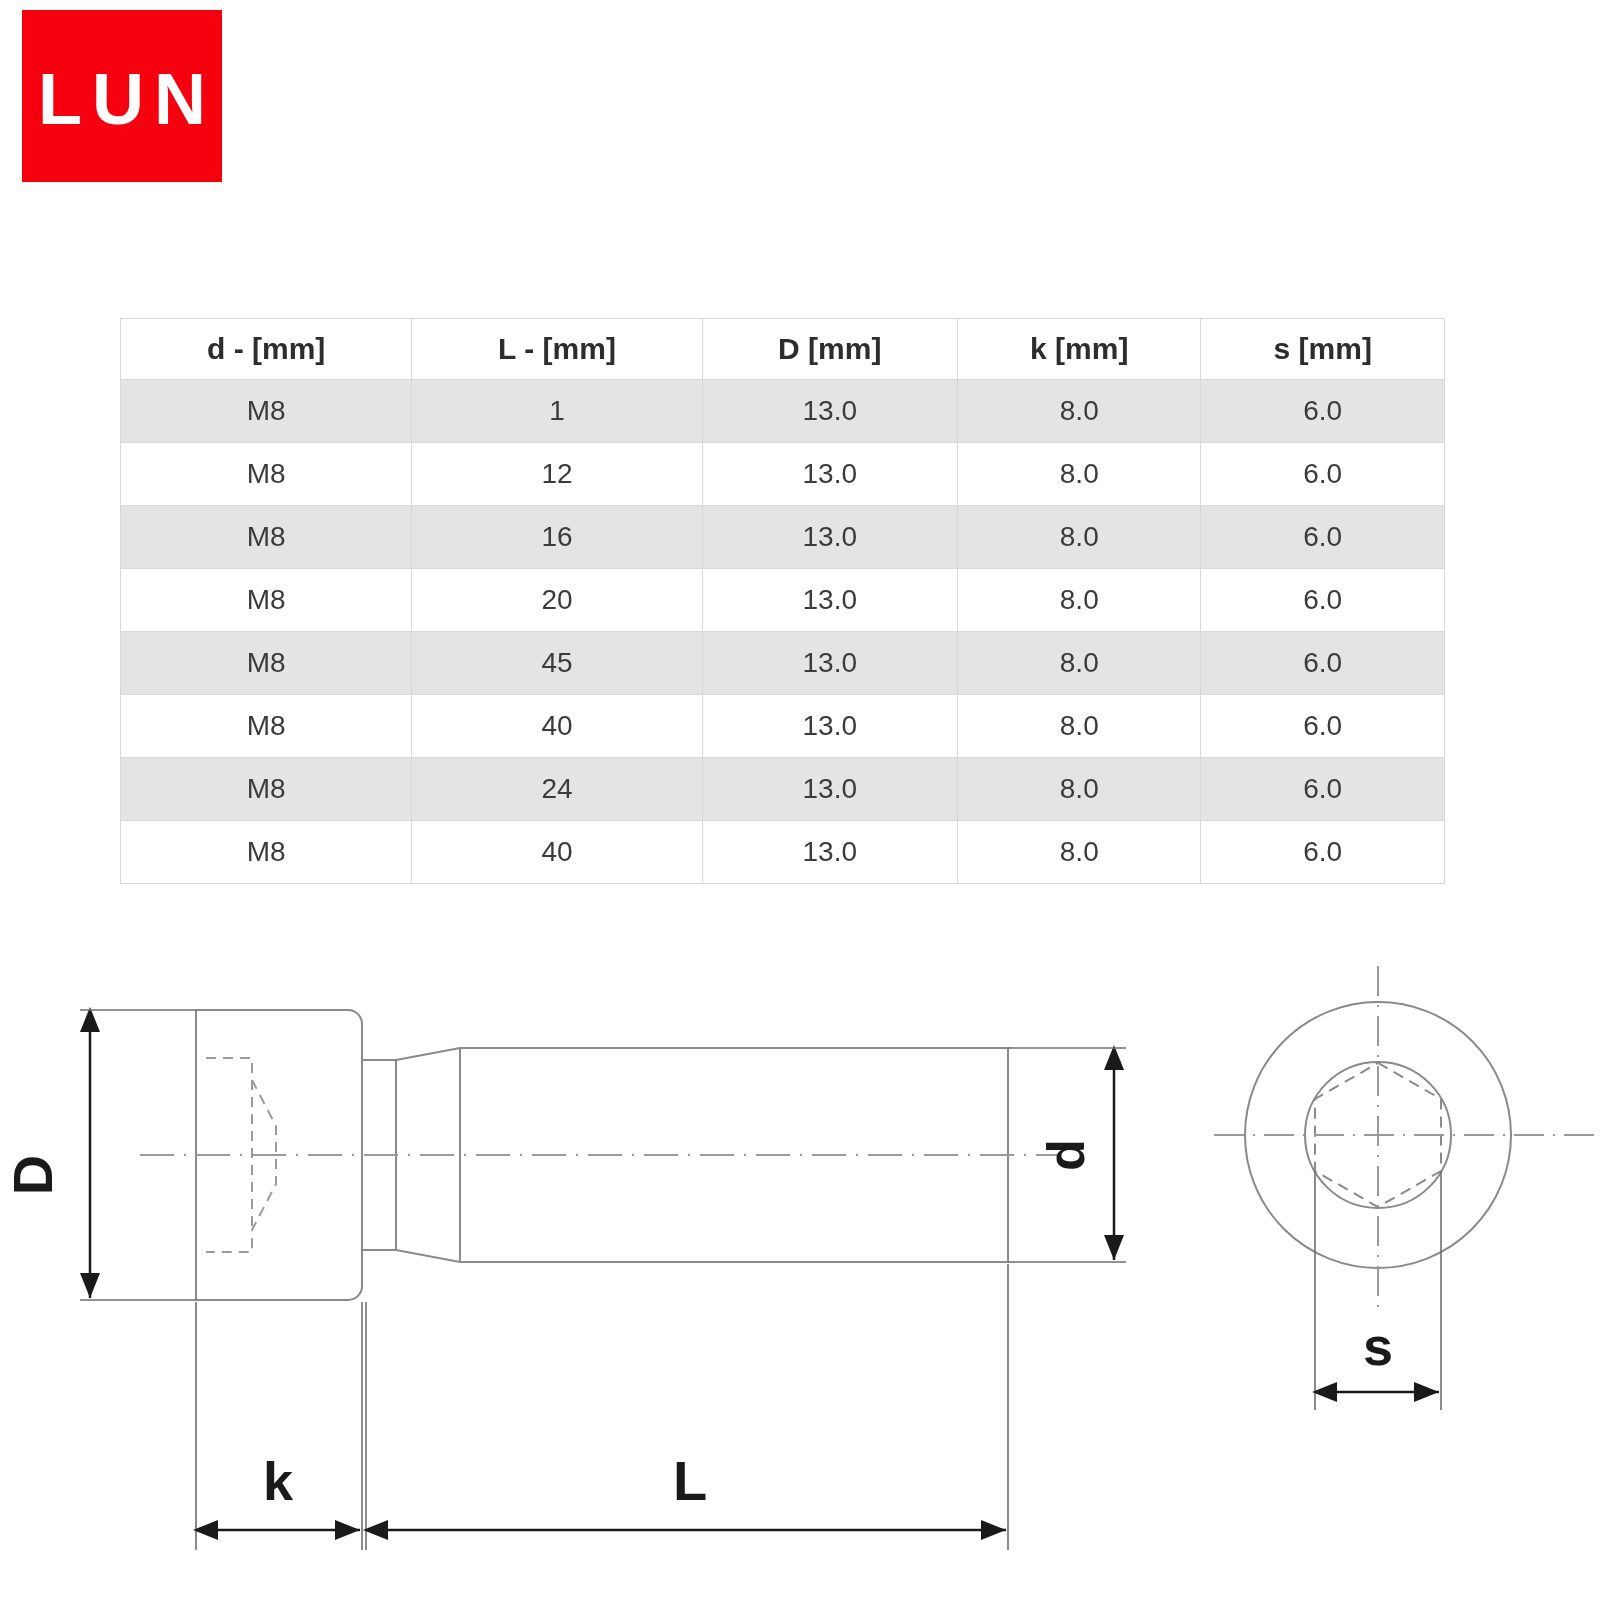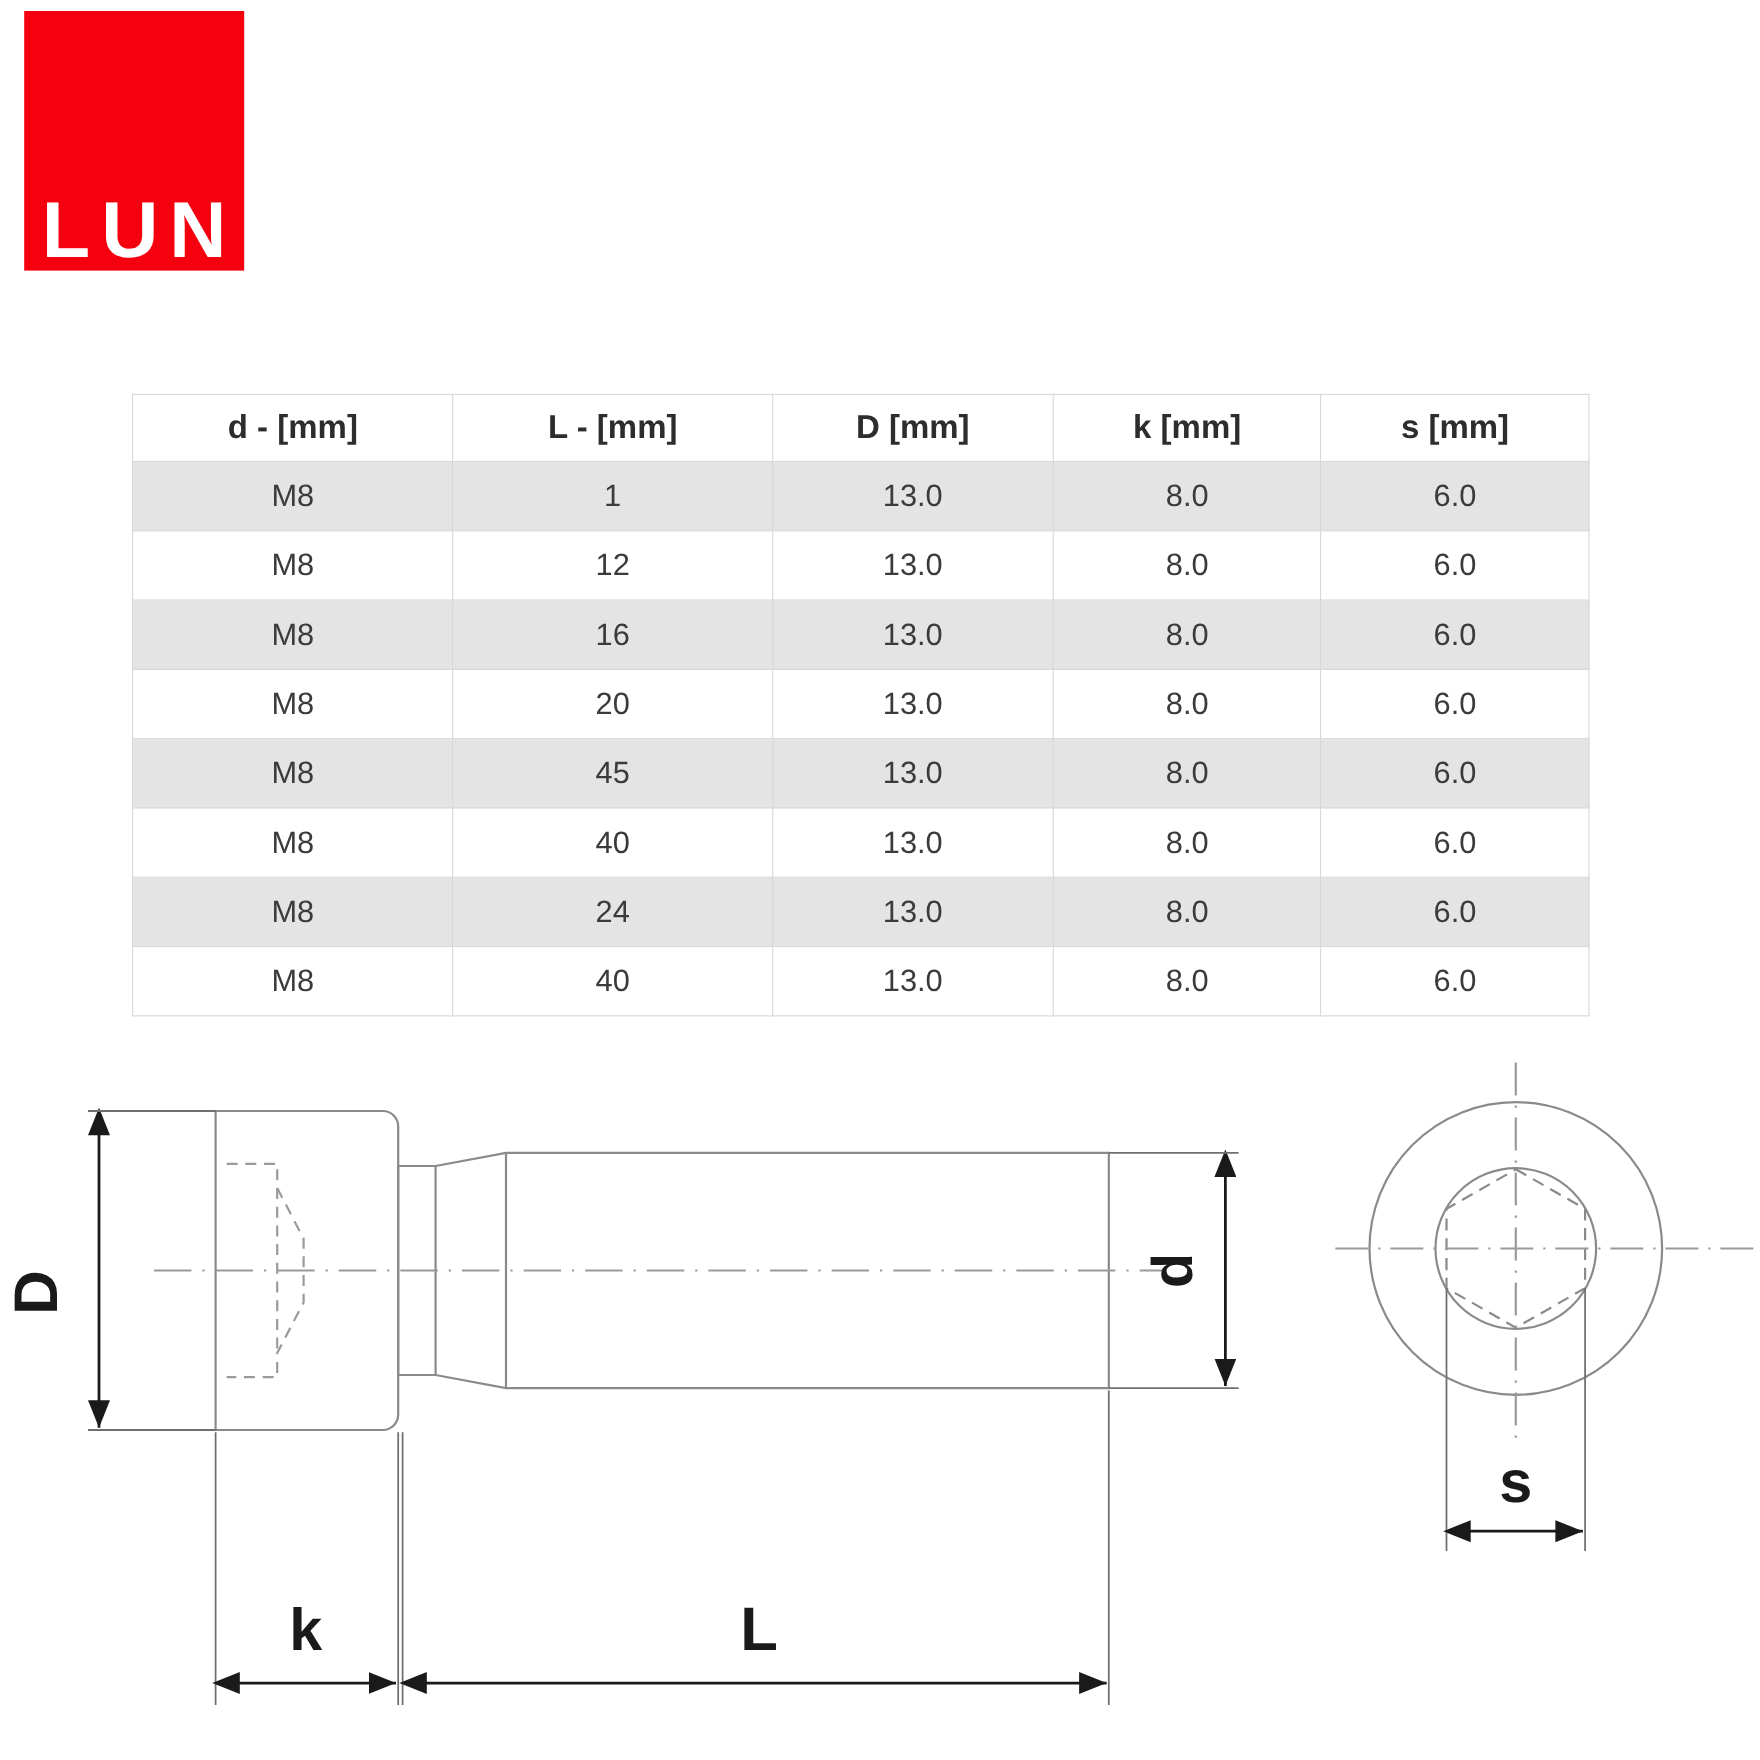--- a/index.html
+++ b/index.html
@@ -15,26 +15,26 @@
     color: #333333;
     overflow: hidden;
   }
 
   
   .logo {
     position: absolute;
     left: 22px;
     top: 10px;
     width: 200px;
-    height: 236px;
+    height: 172px;
     background: #f5000f;
     display: flex;
     flex-direction: column;
     align-items: center;
-    justify-content: flex-end;
+    justify-content: center;
     box-sizing: border-box;
     padding: 6px 0 0 0;
   }
   .logo-line {
     color: #ffffff;
     font-weight: bold;
     font-size: 72px;
     line-height: 0.98;
     letter-spacing: 10px;
     text-indent: 10px;
@@ -42,21 +42,20 @@
   }
 
   
   .spec-table {
     position: absolute;
     left: 120px;
     top: 318px;
     width: 1325px;
     border-collapse: collapse;
     font-size: 30px;
-    margin-top: 40px;
   }
   .spec-table th,
   .spec-table td {
     border: 1px solid #d8d8d8;
     text-align: center;
     color: #3b3b3b;
     font-weight: normal;
   }
   .spec-table th {
     height: 58px;

